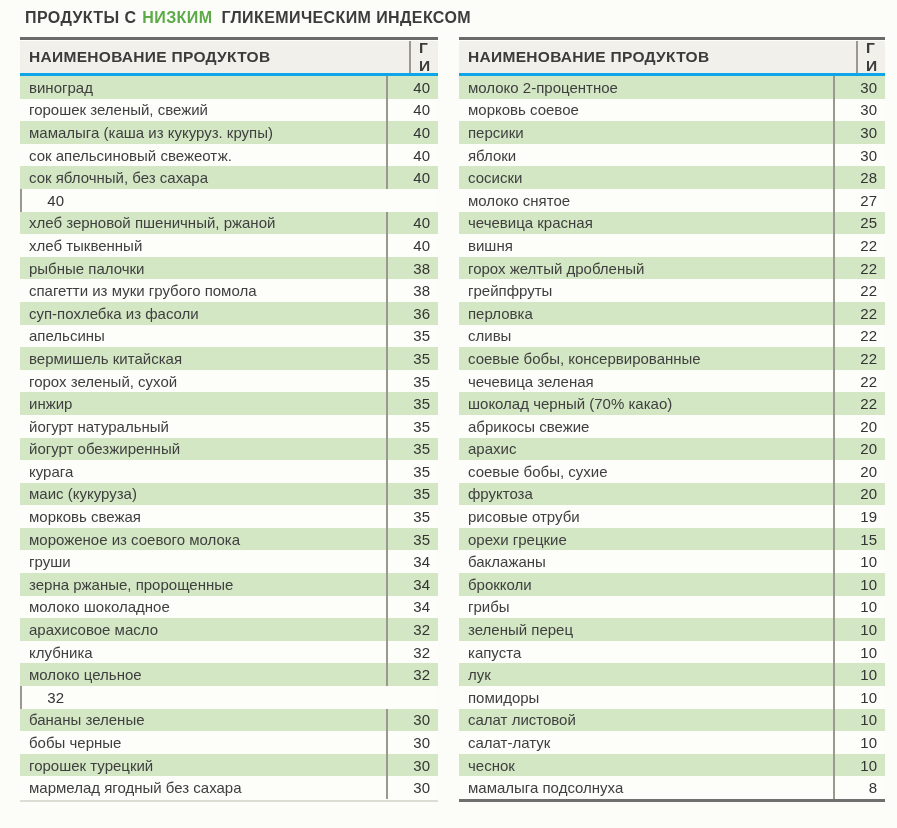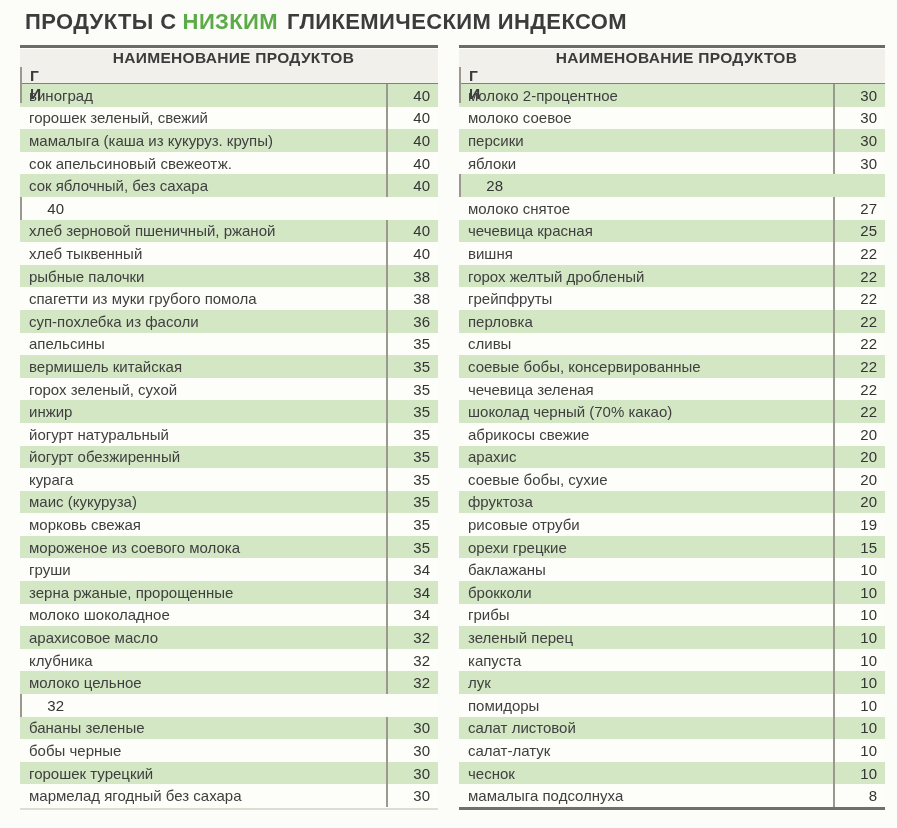--- a/index.html
+++ b/index.html
@@ -15,21 +15,21 @@
   *{box-sizing:border-box;margin:0;padding:0;}
   html,body{width:897px;height:828px;}
   body{
     background:var(--page-bg);
     font-family:"Liberation Sans","DejaVu Sans",sans-serif;
     color:var(--text);
     overflow:hidden;
   }
   .page{width:897px;height:828px;position:relative;}
   .title{
-    font-size:22px;
+    font-size:16px;
     font-weight:bold;
     letter-spacing:0.4px;
     color:#3c3c3c;
     padding:9px 0 0 25px;
     white-space:nowrap;
   }
   .title .hl{
     color:var(--green);
     margin:0 9px 0 6px;
   }
@@ -41,28 +41,27 @@
   .gi-table{
     border-top:3px solid #6b6b6b;
     background:var(--row-bg);
   }
   .gi-table.left{width:418px;border-bottom:2px solid #deddd4;}
   .gi-table.right{width:426px;border-bottom:3px solid #6f6f6f;}
   .thead{
     display:flex;
     height:35px;
     background:var(--header-bg);
-    border-bottom:1px solid #0ea5e9;
+    border-bottom:3px solid #0ea5e9;
     margin-top:1px;
     font-weight:bold;
     font-size:15.5px;
     letter-spacing:0.3px;
     color:#3b3b3b;
     align-items:center;
-    flex-direction:column;
   }
   .thead .cell.name{flex:1;padding-left:9px;}
   .thead .cell.gi{
     width:29px;
     border-left:2px solid var(--divider);
     padding-left:8px;
     align-self:stretch;
     display:flex;
     align-items:center;
   }
@@ -271,35 +270,36 @@
         <div class="cell name">НАИМЕНОВАНИЕ ПРОДУКТОВ</div>
         <div class="cell gi">Г И</div>
       </header>
       <div class="tbody">
   <div class="row">
     <div class="cell name">молоко 2-процентное</div>
     <div class="cell gi">30</div>
   </div>
 
   <div class="row">
-    <div class="cell name">молоко соевое</div>
+    <div class="cell name">морковь соевое</div>
     <div class="cell gi">30</div>
   </div>
 
   <div class="row">
     <div class="cell name">персики</div>
     <div class="cell gi">30</div>
   </div>
 
   <div class="row">
     <div class="cell name">яблоки</div>
     <div class="cell gi">30</div>
   </div>
 
   <div class="row">
+    <div class="cell name">сосиски</div>
     <div class="cell gi">28</div>
   </div>
 
   <div class="row">
     <div class="cell name">молоко снятое</div>
     <div class="cell gi">27</div>
   </div>
 
   <div class="row">
     <div class="cell name">чечевица красная</div>

